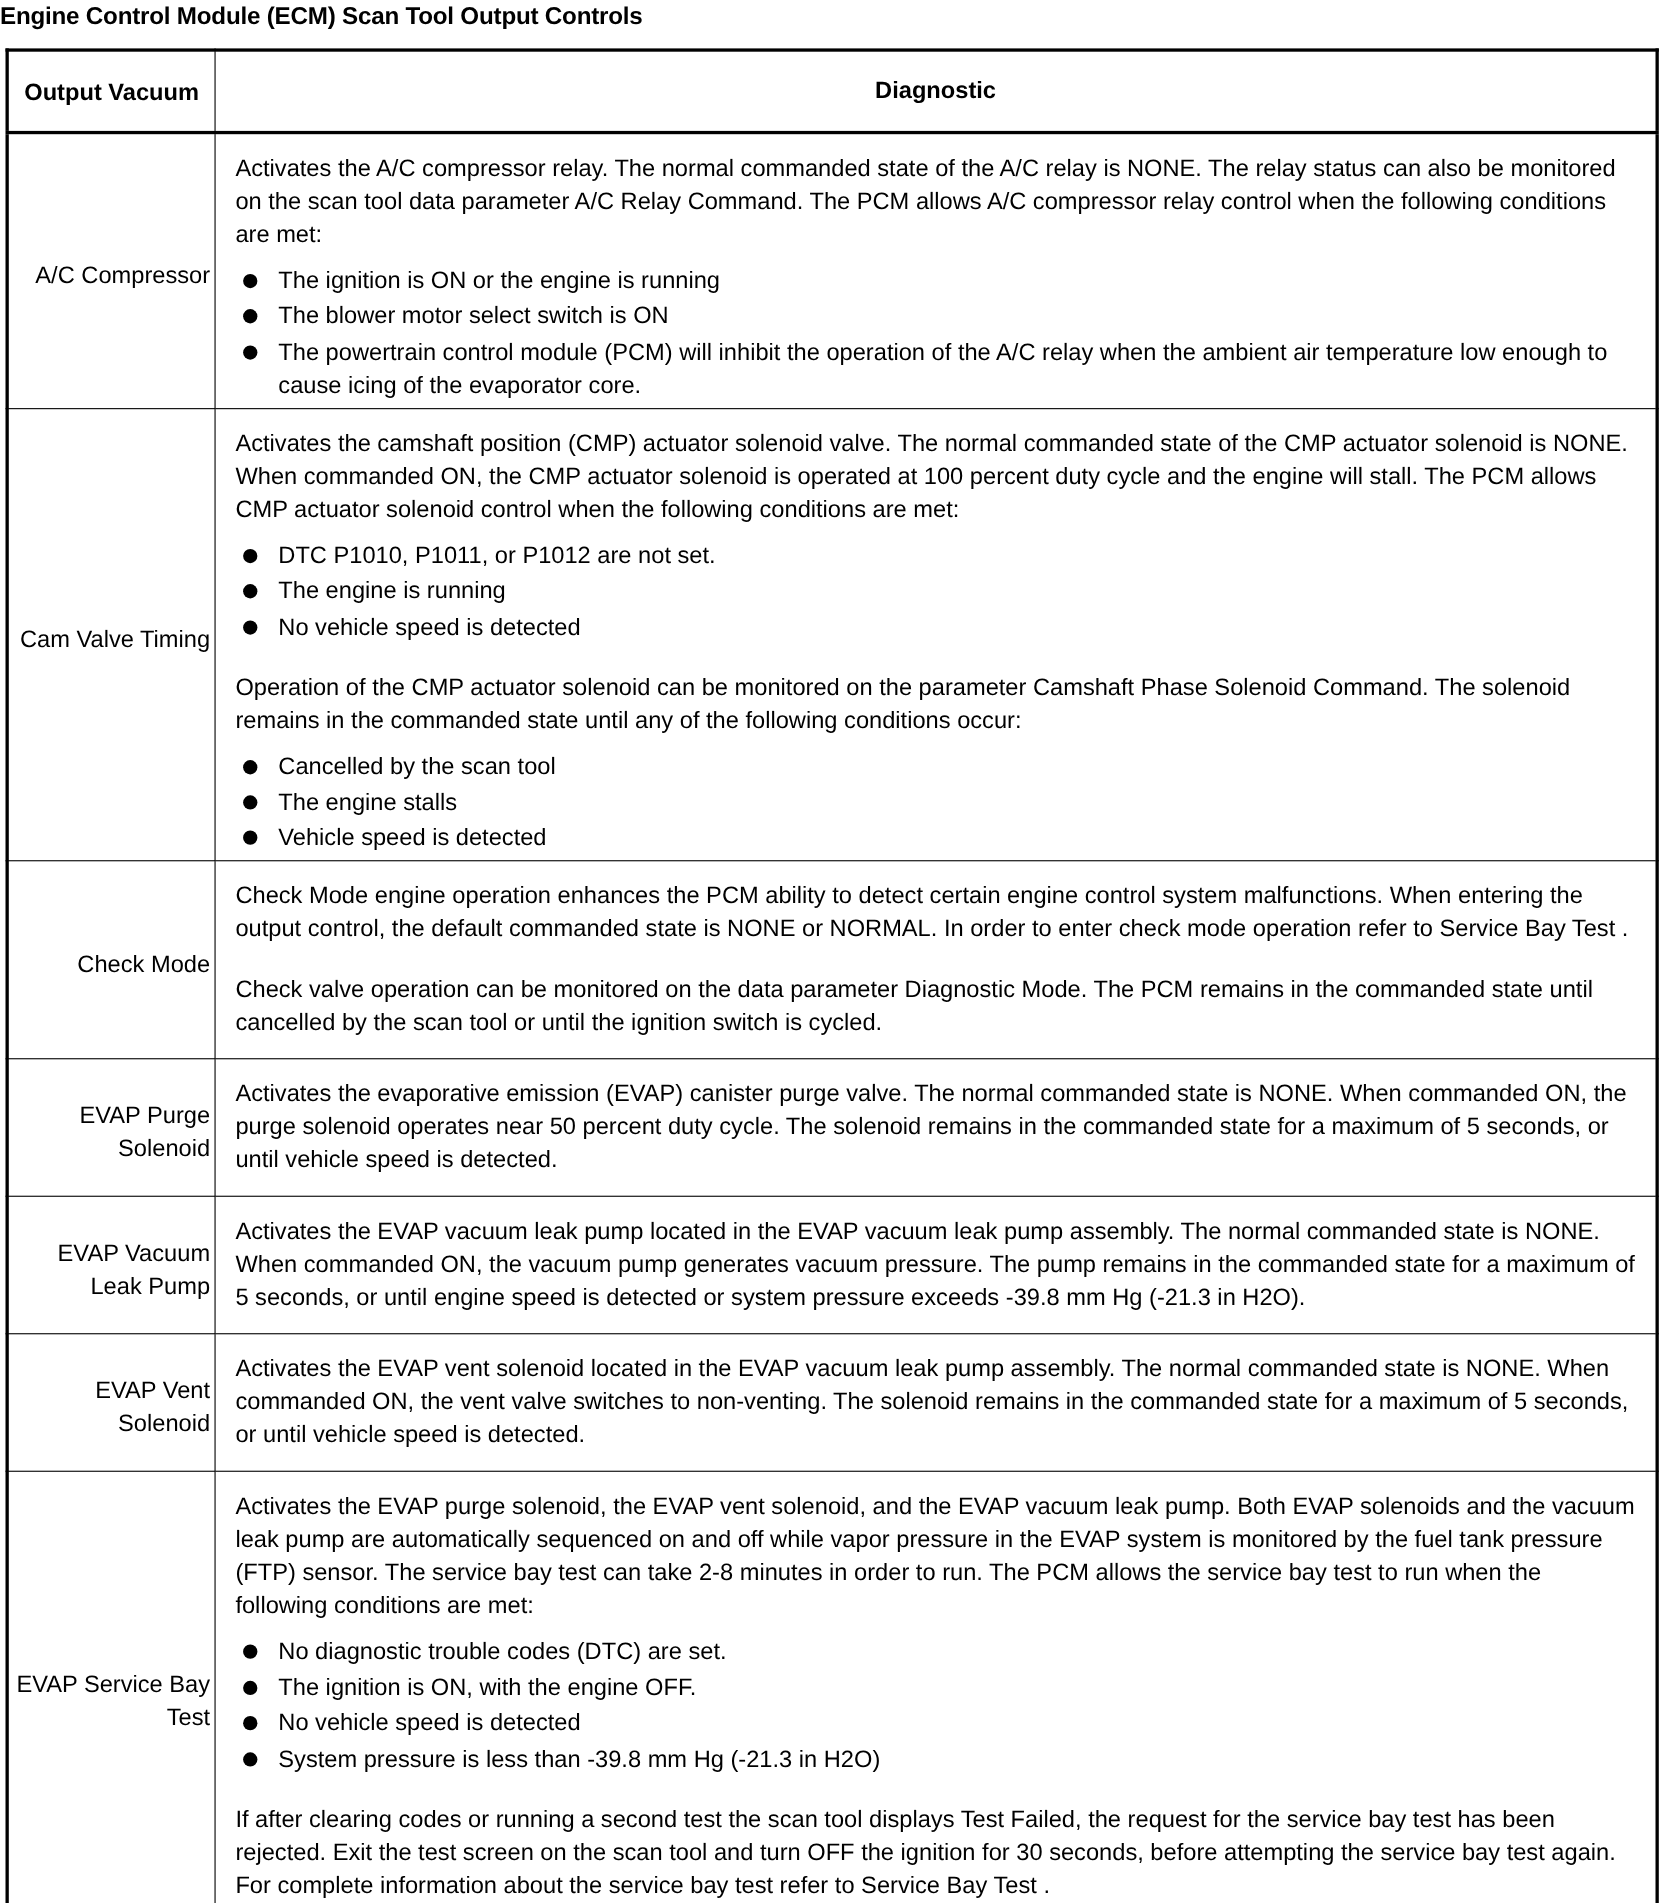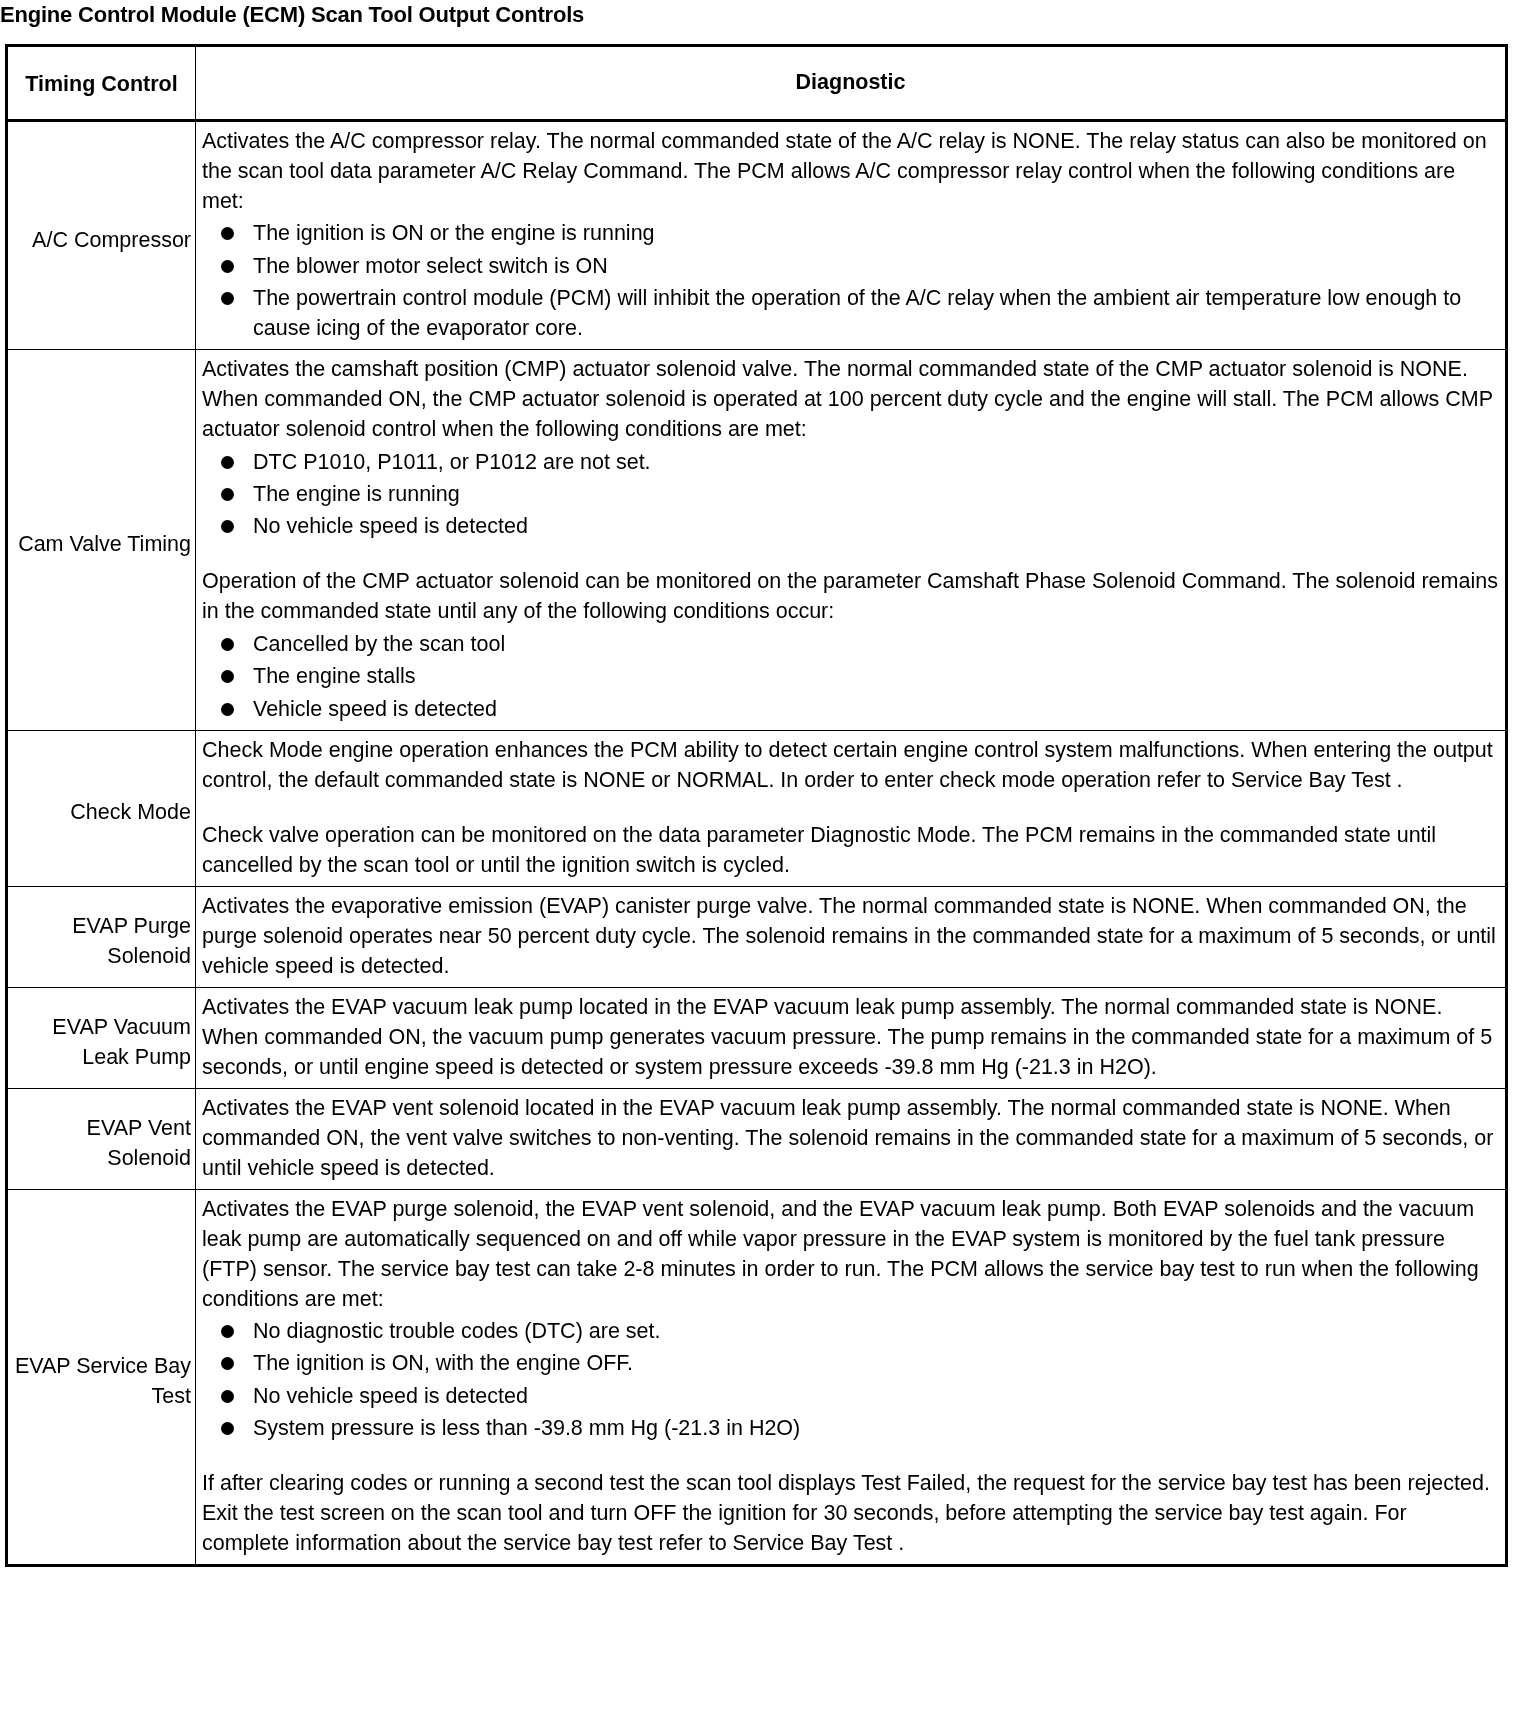--- a/index.html
+++ b/index.html
@@ -39,21 +39,21 @@
   }
   th.h2 {
     text-align: center;
     font-weight: bold;
     vertical-align: bottom;
     padding: 0 0 3px;
   }
   thead tr { border-bottom: 3px solid #000; }
   td.name { padding: 10px 4px 2px 5px; text-align: right; }
   td.desc { padding: 4px 6px 6px 6px; }
-  .para { margin: 0; }
+  .para { margin: 12px; }
   .para + ul, ul + .para, .para + .para { margin-top: 25px; }
   ul.bullets {
     list-style: none;
     margin: 0; padding: 0 0 0 19px;
   }
   ul.bullets li { position: relative; padding-left: 32px; margin-top: 2.4px; }
   ul.bullets li .dot {
     position: absolute; left: 0; top: 9px;
     width: 13px; height: 13px; border-radius: 50%;
     background: #000;
@@ -64,21 +64,21 @@
 
 <div class="title">Engine Control Module (ECM) Scan Tool Output Controls</div>
 
 <table class="doc">
   <colgroup>
       <col class="c1">
       <col class="c2">
     </colgroup>
   <thead>
     <tr>
-      <th class="h1">Timing Control</th>
+      <th class="h1">Output Vacuum</th>
       <th class="h2">Diagnostic</th>
     </tr>
   </thead>
   <tbody id="rows">
       <tr>
         <td class="name">A/C Compressor</td>
         <td class="desc">
           <p class="para">Activates the A/C compressor relay. The normal commanded state of the A/C relay is NONE. The relay status can also be monitored on the scan tool data parameter A/C Relay Command. The PCM allows A/C compressor relay control when the following conditions are met:</p>
           <ul class="bullets">
             <li><span class="dot"></span><span>The ignition is ON or the engine is running</span></li>

